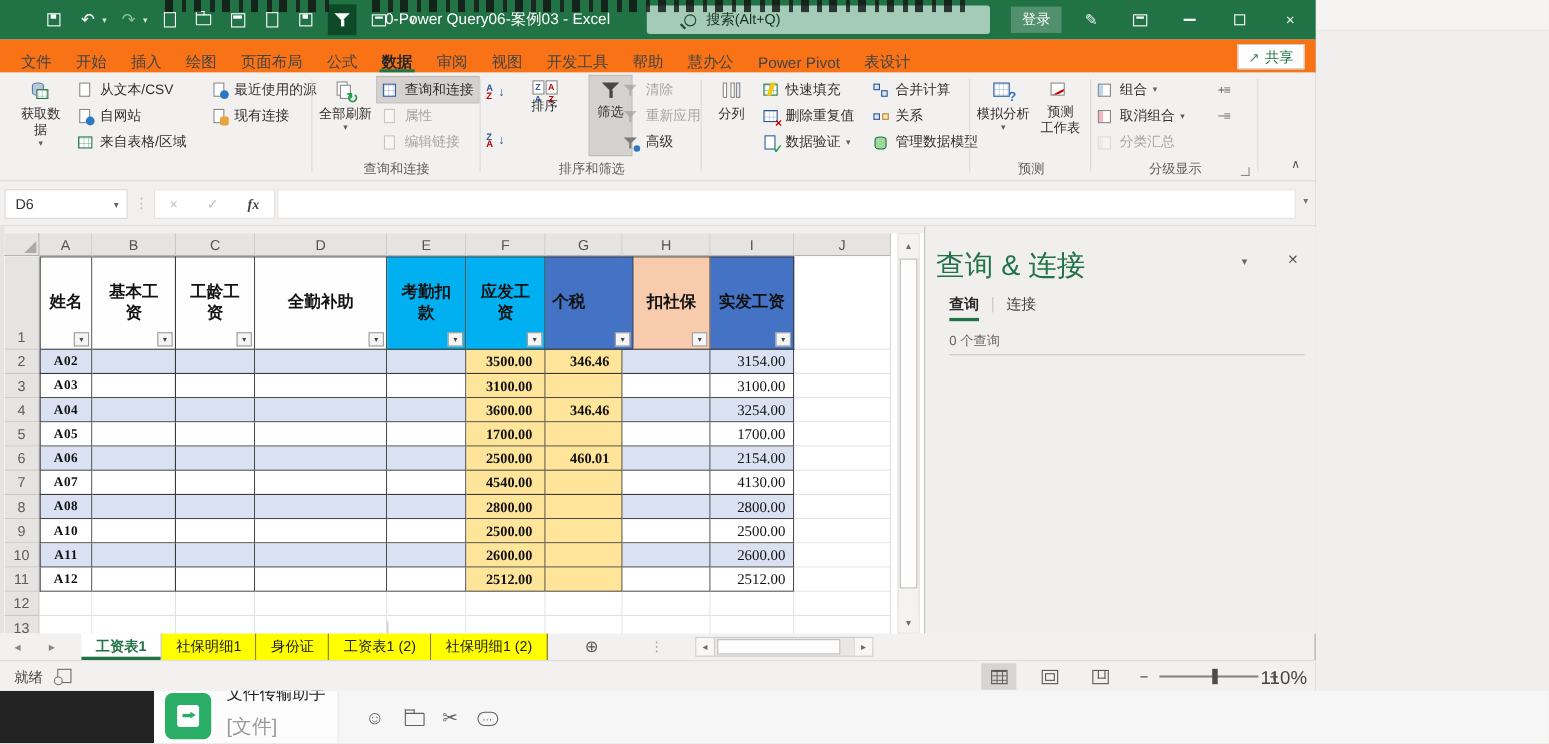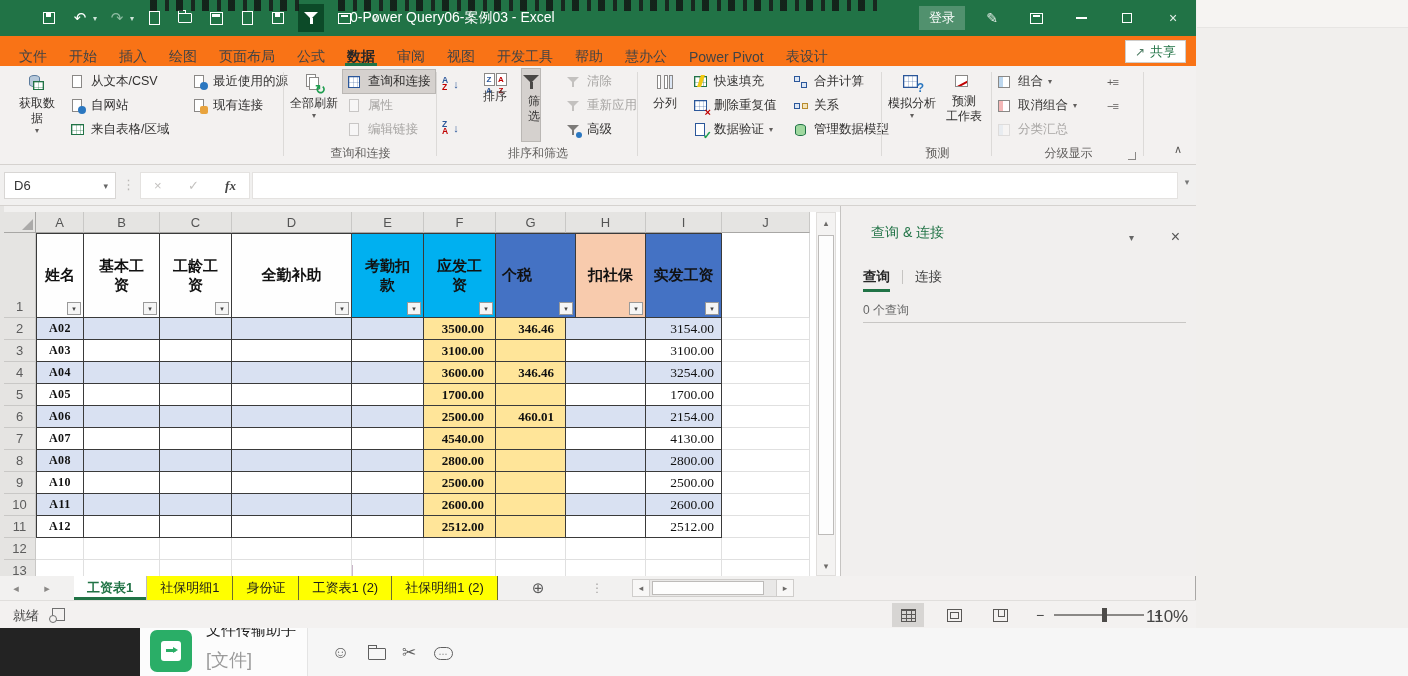--- a/index.html
+++ b/index.html
@@ -144,21 +144,21 @@
   .pc.tall{height:85px;border-right:1px solid #D8D8D8;}
   .dline{position:absolute;left:348px;top:332px;width:1px;height:40px;background:#CBB6CA;}
 
   
   .vscroll{position:absolute;left:816px;top:6px;width:20px;height:364px;background:#F4F3F2;border:1px solid #E0DEDC;}
   .vs-btn{position:absolute;left:0;width:18px;height:19px;background:#F4F3F2;display:flex;align-items:center;justify-content:center;color:#6d6b69;font-size:9px;}
   .vs-thumb{position:absolute;left:1px;top:22px;width:16px;height:300px;background:#FDFDFD;border:1px solid #BDBBB9;}
 
   
   .panel{position:absolute;left:840px;top:0;width:356px;height:370px;background:#F1EFEE;border-left:1px solid #C6C4C2;}
-  .ptitle{position:absolute;left:30px;top:18px;font-size:14px;color:#217346;}
+  .ptitle{position:absolute;left:10px;top:18px;font-size:26px;color:#217346;}
   .pcar{position:absolute;right:62px;top:26px;font-size:10px;color:#666;}
   .pclose{position:absolute;right:16px;top:22px;font-size:16px;color:#555;}
   .ptabs{position:absolute;left:22px;top:62px;display:flex;gap:0;font-size:13.5px;color:#444;align-items:center;}
   .ptab{padding:0 0 6px;position:relative;}
   .ptab.active{font-weight:bold;color:#262626;}
   .ptab.active:after{content:"";position:absolute;left:0;right:0;bottom:0;height:3px;background:#217346;}
   .ptsep{width:1px;height:14px;background:#C6C4C2;margin:0 12px 6px;}
   .pcount{position:absolute;left:22px;top:96px;font-size:12px;color:#666;}
   .phr{position:absolute;left:22px;right:10px;top:116px;height:1px;background:#C8C6C4;}
 
@@ -250,20 +250,24 @@
             <span class="funnel"></span>
           </span>
         <span class="qbtn">
             <span class="ic-winbar"></span>
           </span>
         <span class="qbtn" style="font-size:9px;">∨</span>
       </div>
       <div class="wtitle">
         <span>0-Power Query06-案例03 - Excel</span>
       </div>
+      <div class="searchbox">
+        <span class="mag"></span>
+        <span>搜索(Alt+Q)</span>
+      </div>
       <div class="trc">
         <span class="titem login">
             <span class="pill">登录</span>
           </span>
         <span class="titem tico">✎</span>
         <span class="titem tico">
             <span class="ic-winbar"></span>
           </span>
         <span class="titem caption">
             <span class="ic-min"></span>
@@ -402,21 +406,21 @@
                 <span>Z</span>
                 <span>A</span>
               </span>
             <span class="sq" style="color:#C00000;">
                 <span>A</span>
                 <span>Z</span>
               </span>
           </span>
           <span>排序</span>
         </div>
-        <div class="bigbtn sel" style="left:82px;width:18px;height:72px;text-align:right;">
+        <div class="bigbtn sel" style="left:96px;width:38px;height:72px;">
           <span class="bic fun2"></span>
           <span>筛选</span>
         </div>
         <div class="sbtn dis" style="left:126px;top:4px;">
           <span class="mic fun-s"></span>
           <span>清除</span>
         </div>
         <div class="sbtn dis" style="left:126px;top:28px;">
           <span class="mic fun-s"></span>
           <span>重新应用</span>

